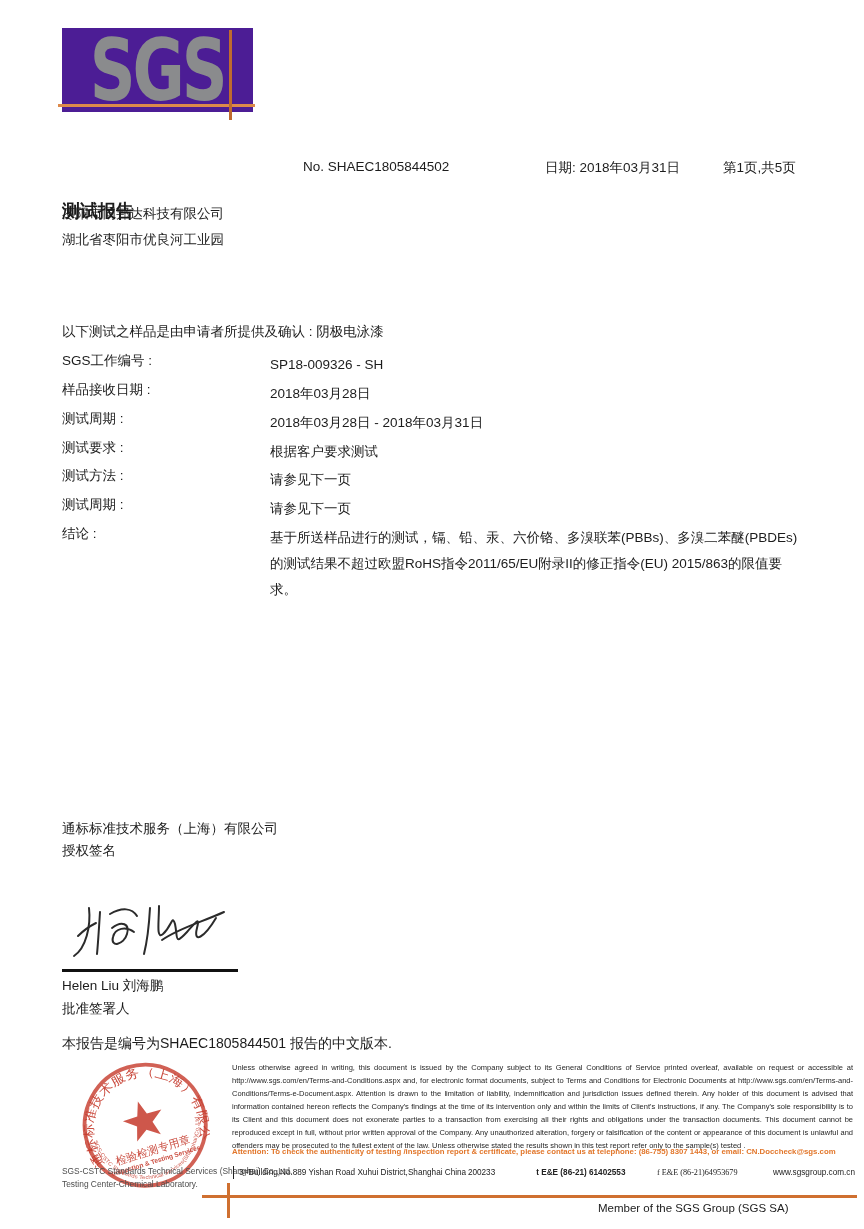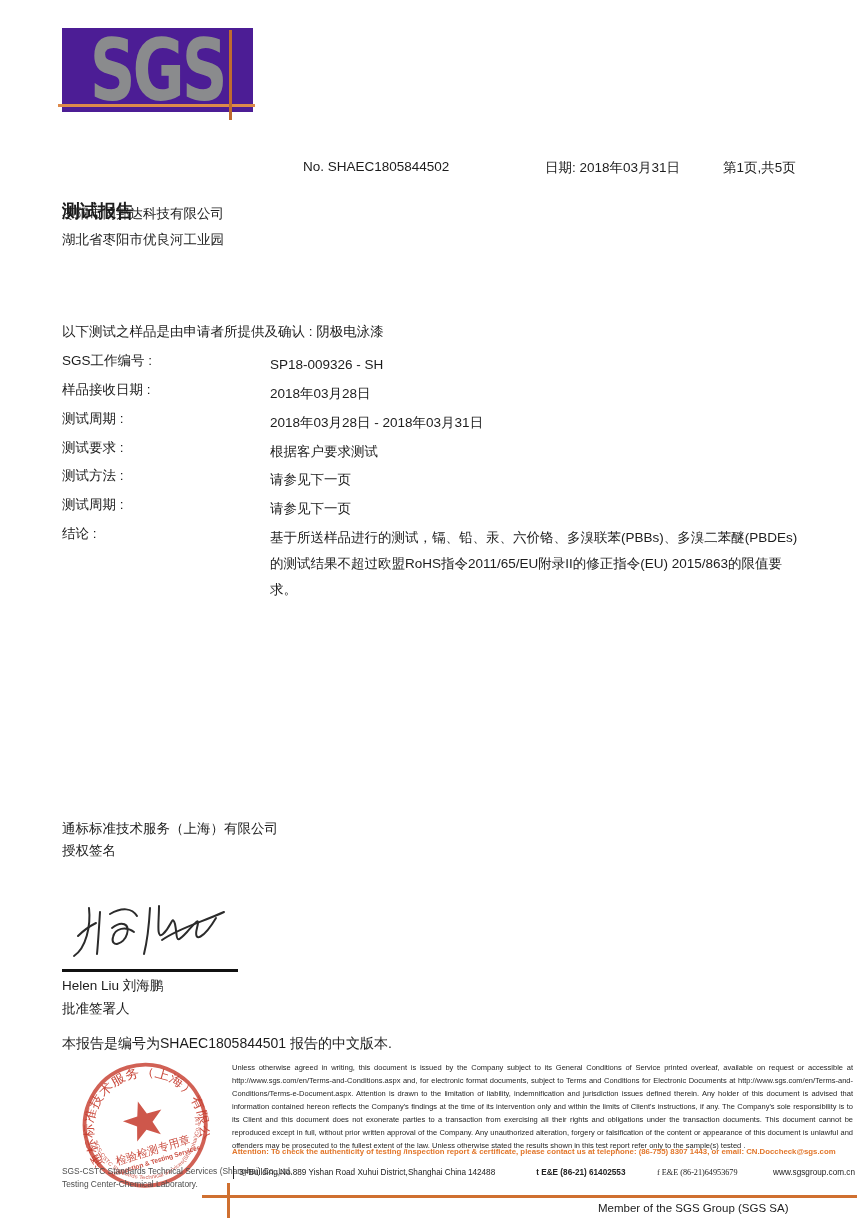--- a/index.html
+++ b/index.html
@@ -134,21 +134,21 @@
   <div>SGS-CSTC Standards Technical Services (Shanghai) Co.,Ltd.</div>
   <div>Testing Center-Chemical Laboratory.</div>
 </div>
 
 <div class="abs legal">Unless otherwise agreed in writing, this document is issued by the Company subject to its General Conditions of Service printed overleaf, available on request or accessible at http://www.sgs.com/en/Terms-and-Conditions.aspx and, for electronic format documents, subject to Terms and Conditions for Electronic Documents at http://www.sgs.com/en/Terms-and-Conditions/Terms-e-Document.aspx. Attention is drawn to the limitation of liability, indemnification and jurisdiction issues defined therein. Any holder of this document is advised that information contained hereon reflects the Company's findings at the time of its intervention only and within the limits of Client's instructions, if any. The Company's sole responsibility is to its Client and this document does not exonerate parties to a transaction from exercising all their rights and obligations under the transaction documents. This document cannot be reproduced except in full, without prior written approval of the Company. Any unauthorized alteration, forgery or falsification of the content or appearance of this document is unlawful and offenders may be prosecuted to the fullest extent of the law. Unless otherwise stated the results shown in this test report refer only to the sample(s) tested .</div>
 <div class="abs attention">Attention: To check the authenticity of testing /inspection report &amp; certificate, please contact us at telephone: (86-755) 8307 1443, or email: CN.Doccheck@sgs.com</div>
 
 <div class="abs addr-block">
   <div class="addr-row addr-en">
     <span class="addr-c1">3ʳᵈBuilding,No.889 Yishan Road Xuhui District,Shanghai China</span>
-    <span class="addr-c2">142488</span>
+    <span class="addr-c2">200233</span>
     <span class="addr-c3">t E&amp;E (86-21) 61402553</span>
     <span class="addr-c4">f E&amp;E (86-21)64953679</span>
     <span class="addr-c5">www.sgsgroup.com.cn</span>
   </div>
 </div>
 
 <div class="abs cross-v"></div>
 <div class="abs orange-rule"></div>
 <div class="abs member">Member of the SGS Group (SGS SA)</div>
 

